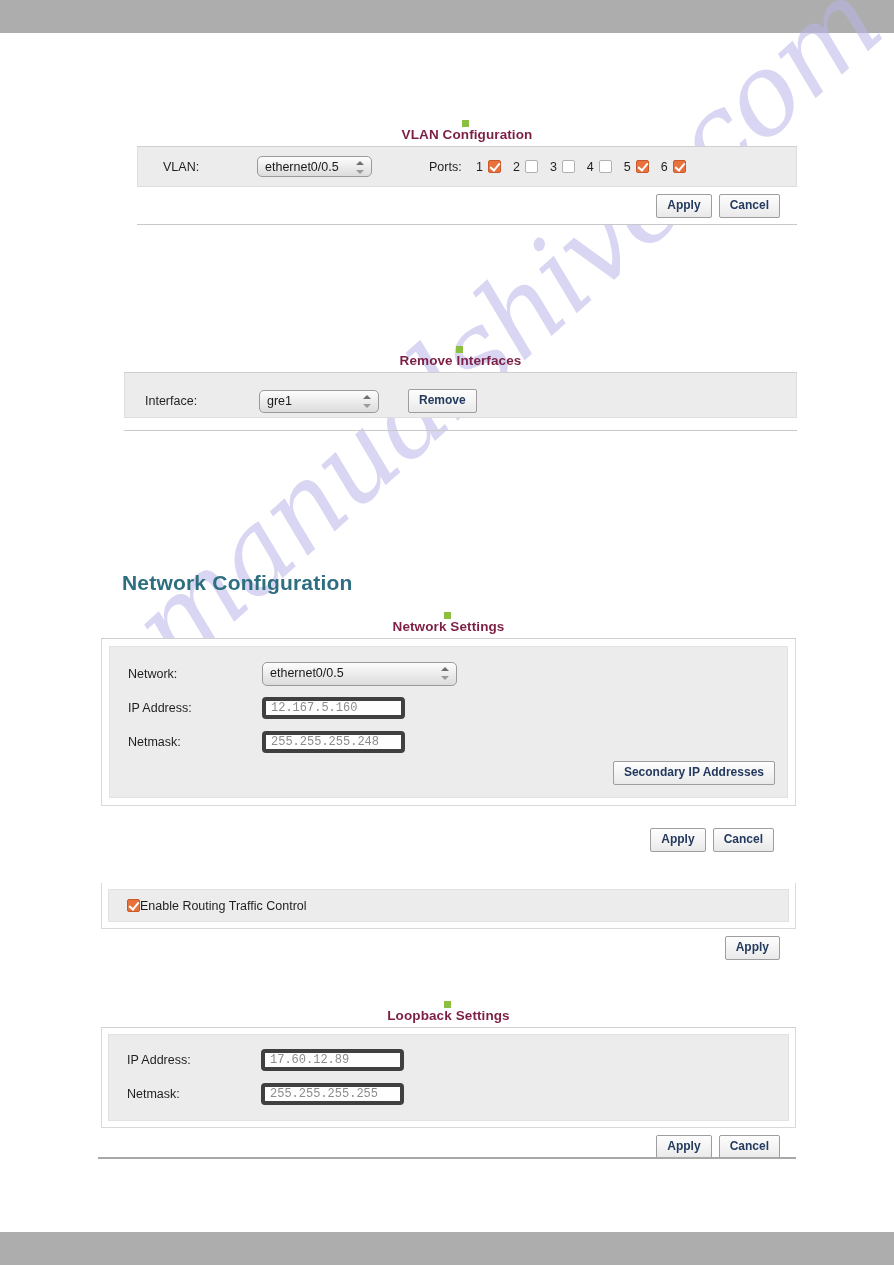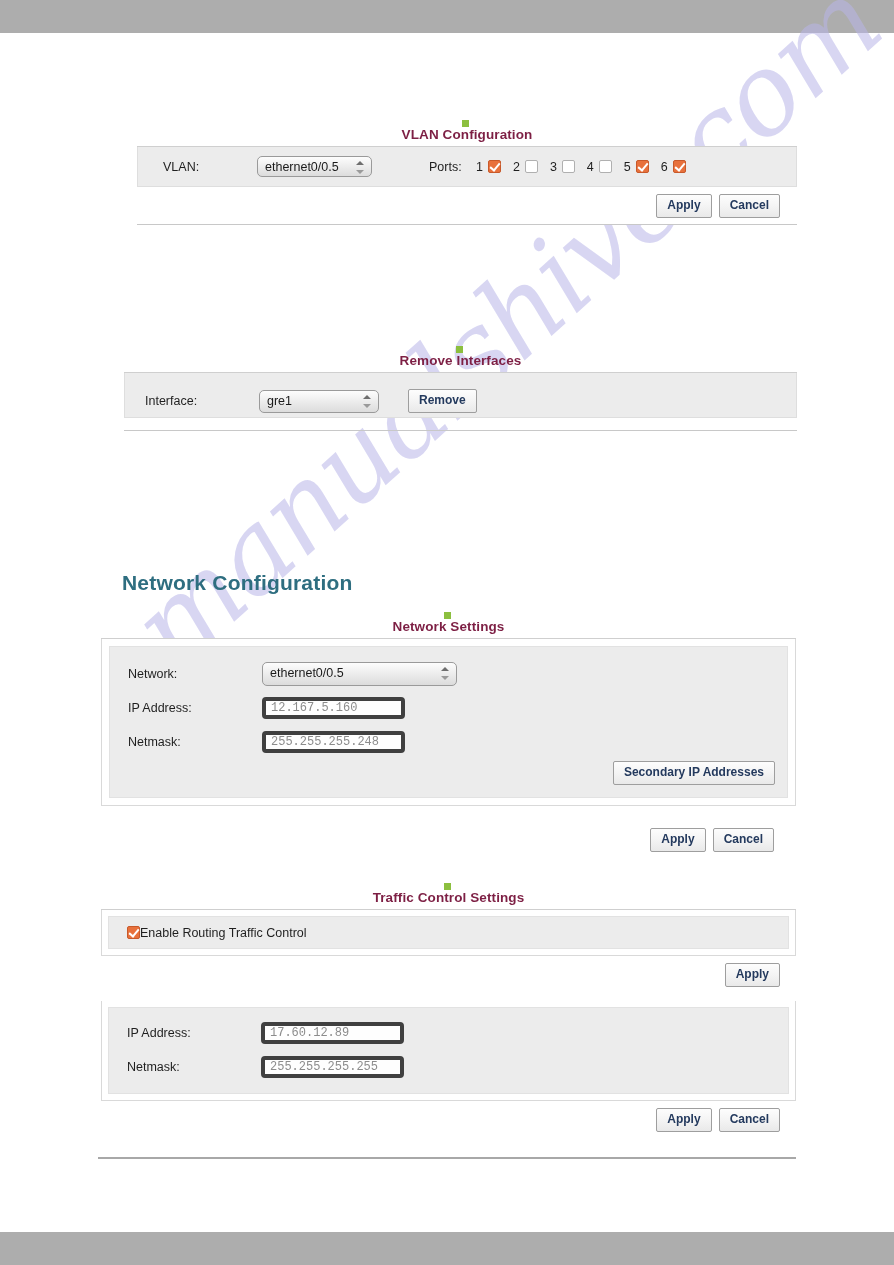--- a/index.html
+++ b/index.html
@@ -394,36 +394,36 @@
         </div>
       </div>
     </div>
     <div class="apply-bar">
       <button class="btn">Apply</button>
       <button class="btn">Cancel</button>
     </div>
   </div>
 
   <div id="traffic-section">
-    <div class="sec-header">
-      <span class="sec-bullet"></span>
-      <span>Traffic Control Settings</span>
-    </div>
     <div class="outer">
       <div class="panel">
         <span class="cbx on"></span>
         <span class="cb-label">Enable Routing Traffic Control</span>
       </div>
     </div>
     <div class="btn-bar">
       <button class="btn">Apply</button>
     </div>
   </div>
 
   <div id="loopback-section">
+    <div class="sec-header">
+      <span class="sec-bullet"></span>
+      <span>Loopback Settings</span>
+    </div>
     <div class="outer">
       <div class="panel">
         <div class="panel-row">
           <span class="row-label">IP Address:</span>
           <input class="txt" type="text" value="17.60.12.89" style="">
         </div>
         <div class="panel-row">
           <span class="row-label">Netmask:</span>
           <input class="txt" type="text" value="255.255.255.255" style="">
         </div>

